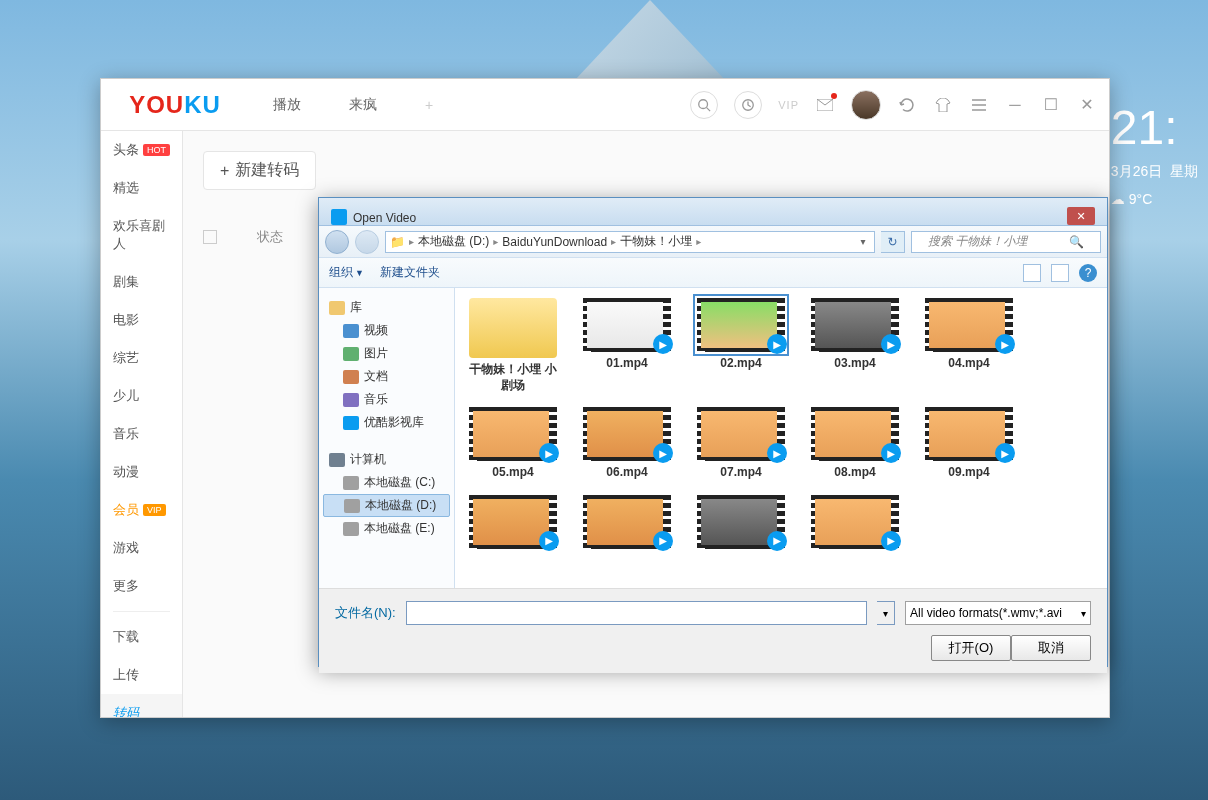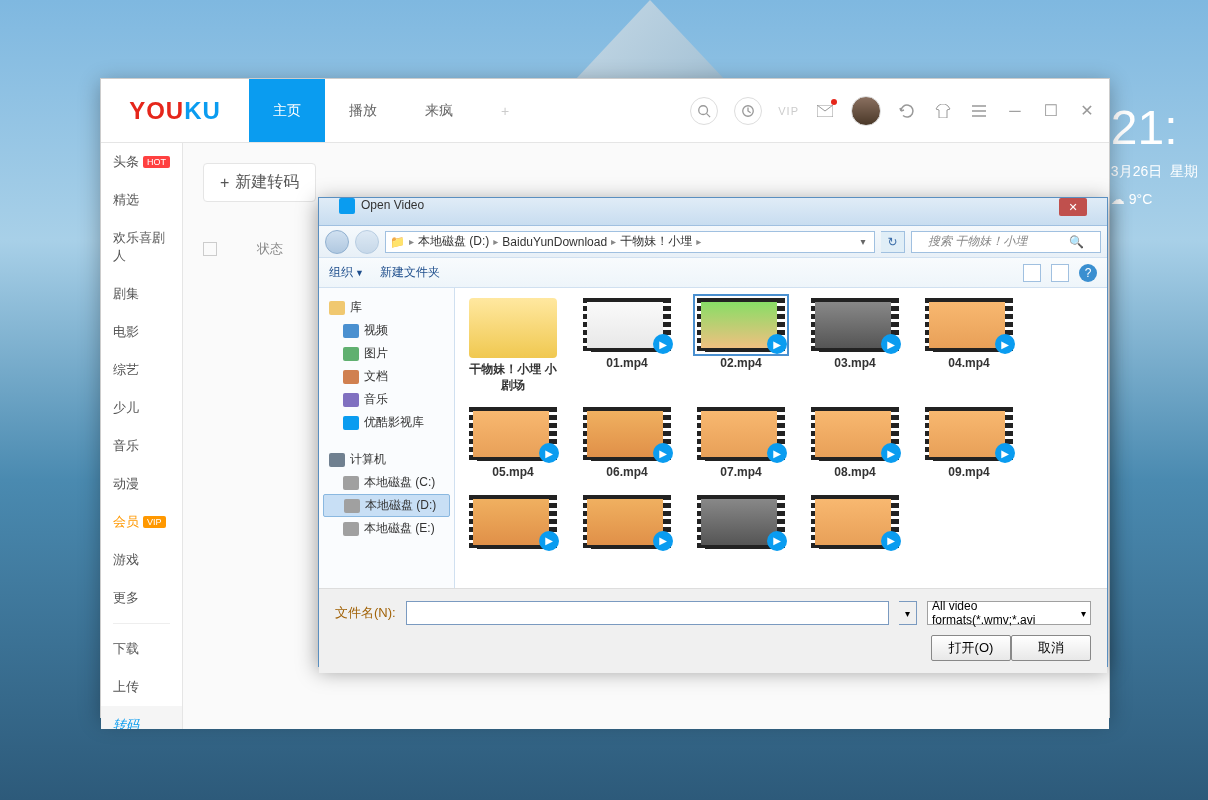--- a/index.html
+++ b/index.html
@@ -5,21 +5,21 @@
 * { margin: 0; padding: 0; box-sizing: border-box; font-family: "Microsoft YaHei", sans-serif; }
 body { width: 1208px; height: 800px; overflow: hidden; position: relative; background: linear-gradient(to bottom, #7fb8e0 0%, #a8d0e8 30%, #4a8ab0 60%, #2d5a7a 100%); }
 .desktop-bg { position: absolute; inset: 0; z-index: 0; }
 .mountain { position: absolute; top: 0; left: 400px; width: 500px; height: 200px; background: linear-gradient(135deg, #e8f0f5 0%, #b0c8d8 50%, #6890a8 100%); clip-path: polygon(50% 0%, 20% 80%, 80% 80%); opacity: 0.9; }
 .clock-widget { position: absolute; right: 10px; top: 100px; color: #fff; z-index: 2; font-weight: 300; }
 .clock-time { font-size: 48px; }
 .clock-date { font-size: 14px; margin-top: 8px; }
 .clock-weather { font-size: 14px; margin-top: 10px; }
 
 .youku-window { position: absolute; left: 100px; top: 78px; width: 1010px; height: 640px; background: #fff; z-index: 5; box-shadow: 0 4px 20px rgba(0,0,0,0.3); border: 1px solid #ccc; }
-.youku-titlebar { height: 64px; display: flex; align-items: center; border-bottom: 1px solid #e5e5e5; }
+.youku-titlebar { height: 52px; display: flex; align-items: center; border-bottom: 1px solid #e5e5e5; }
 .youku-logo { width: 148px; display: flex; align-items: center; justify-content: center; font-size: 24px; font-weight: bold; letter-spacing: 1px; }
 .youku-logo .red { color: #e5261b; }
 .youku-logo .blue { color: #0a9cf0; }
 .youku-tabs { display: flex; height: 100%; }
 .youku-tab { padding: 0 24px; display: flex; align-items: center; color: #666; font-size: 14px; cursor: pointer; }
 .youku-tab.active { background: #0a9cf0; color: #fff; }
 .youku-tab.plus { color: #ccc; }
 .youku-toolbar { margin-left: auto; display: flex; align-items: center; gap: 16px; padding-right: 12px; }
 .youku-icon-btn { width: 20px; height: 20px; display: flex; align-items: center; justify-content: center; color: #999; cursor: pointer; }
 .youku-icon-circle { width: 28px; height: 28px; border: 1px solid #ddd; border-radius: 50%; display: flex; align-items: center; justify-content: center; }
@@ -39,21 +39,21 @@
 .youku-content { flex: 1; background: #fafafa; padding: 20px; }
 .content-toolbar { display: flex; align-items: center; gap: 20px; }
 .new-transcode-btn { display: flex; align-items: center; gap: 6px; padding: 8px 16px; background: #fff; border: 1px solid #e5e5e5; border-radius: 4px; color: #555; cursor: pointer; }
 .segment-tabs { display: flex; margin: 0 auto; background: #fff; border: 1px solid #e5e5e5; border-radius: 16px; overflow: hidden; position: absolute; left: 50%; transform: translateX(-50%); top: 156px; }
 .segment-tab { padding: 6px 40px; font-size: 13px; color: #666; cursor: pointer; }
 .segment-tab.active { background: #f0f0f0; }
 .content-header { margin-top: 30px; display: flex; align-items: center; gap: 40px; padding: 8px 0; color: #888; font-size: 13px; }
 .content-checkbox { width: 14px; height: 14px; border: 1px solid #ccc; }
 
 .file-dialog { position: absolute; left: 318px; top: 197px; width: 790px; height: 470px; background: #fff; z-index: 10; border: 1px solid #5a8fc0; box-shadow: 0 4px 20px rgba(0,0,0,0.4); }
-.dialog-title { height: 28px; background: linear-gradient(#e0ecf7, #c8ddf0); display: flex; align-items: flex-start; padding: 0 20px; border-bottom: 1px solid #a0c0e0; }
+.dialog-title { height: 28px; background: linear-gradient(#e0ecf7, #c8ddf0); display: flex; align-items: flex-end; padding: 0 12px; border-bottom: 1px solid #a0c0e0; }
 .dialog-title-icon { width: 16px; height: 16px; background: #0a9cf0; border-radius: 2px; margin-right: 6px; }
 .dialog-title-text { font-size: 12px; color: #333; flex: 1; }
 .dialog-close { width: 28px; height: 18px; background: #c0504d; color: #fff; display: flex; align-items: center; justify-content: center; border-radius: 2px; font-size: 11px; cursor: pointer; }
 .dialog-nav { height: 32px; background: linear-gradient(#f5f9fc, #e8f0f7); display: flex; align-items: center; padding: 0 6px; gap: 6px; border-bottom: 1px solid #d0e0f0; }
 .nav-btn { width: 24px; height: 24px; border-radius: 50%; background: linear-gradient(#d0e0f0, #b0c8e0); border: 1px solid #90b0d0; cursor: pointer; }
 .breadcrumb-box { flex: 1; height: 22px; background: #fff; border: 1px solid #a0c0e0; display: flex; align-items: center; padding: 0 4px; font-size: 12px; gap: 4px; }
 .bc-sep { color: #888; font-size: 10px; }
 .bc-item { color: #333; cursor: pointer; }
 .bc-arrow { width: 14px; background:#fff; text-align:center; font-size:10px; color:#666; }
 .refresh-zone { width: 24px; height: 22px; border: 1px solid #a0c0e0; border-left: none; background: #e0eef7; display: flex; align-items: center; justify-content: center; font-size: 12px; color: #3a6ca8; cursor: pointer; }
@@ -95,24 +95,24 @@
 .vc1 { background: linear-gradient(#fafafa, #e8e8e8); }
 .vc2 { background: linear-gradient(#88dd66, #f0c080); }
 .vc3 { background: linear-gradient(#888, #555); }
 .vc4 { background: linear-gradient(#f8b870, #e8a058); }
 .vc5 { background: linear-gradient(#f0b060, #e09048); }
 .file-name { font-size: 12px; color: #333; word-break: break-all; line-height: 1.3; font-weight: bold; }
 .file-item.selected .file-thumb { outline: 2px solid #4a90d0; outline-offset: 2px; background: #e0eef8; }
 
 .dialog-footer { padding: 12px 16px; background: #f0f0f0; border-top: 1px solid #ddd; }
 .footer-row1 { display: flex; align-items: center; gap: 10px; margin-bottom: 10px; }
-.footer-label { font-size: 13px; color: #a16207; }
+.footer-label { font-size: 13px; color: #0369a1; }
 .filename-input { flex: 1; height: 24px; border: 1px solid #7a9ac0; background: #fff; padding: 0 4px; }
 .filename-drop { width: 18px; height: 24px; border: 1px solid #7a9ac0; border-left: none; background: #f0f0f0; text-align: center; font-size: 10px; line-height: 24px; cursor: pointer; }
-.filter-select { width: 164px; height: 24px; border: 1px solid #a0a0a0; background: #fff; font-size: 12px; padding: 0 4px; display: flex; align-items: center; }
+.filter-select { width: 186px; height: 24px; border: 1px solid #a0a0a0; background: #fff; font-size: 12px; padding: 0 4px; display: flex; align-items: center; }
 .filter-select .drop { margin-left: auto; font-size: 10px; }
 .footer-row2 { display: flex; justify-content: flex-end; }
 .dlg-btn { width: 80px; height: 26px; border: 1px solid #888; background: linear-gradient(#fff, #e8e8e8); font-size: 13px; cursor: pointer; border-radius: 2px; }
 
 svg { display: block; }
 </style>
 </head>
 <body>
 
 <div class="desktop-bg">
@@ -125,21 +125,20 @@
   <div class="clock-weather">☁ <span>9°C</span></div>
 </div>
 
 <div class="youku-window">
   <div class="youku-titlebar">
     <div class="youku-logo">
         <span class="red">YOU</span>
         <span class="blue">KU</span>
       </div>
     <div class="youku-tabs">
-      <div class="youku-tab active">主页</div>
       <div class="youku-tab">播放</div>
       <div class="youku-tab">来疯</div>
       <div class="youku-tab plus">+</div>
     </div>
     <div class="youku-toolbar">
       <div class="youku-icon-circle">
           <svg width="14" height="14" viewBox="0 0 16 16">
             <circle cx="7" cy="7" r="5" fill="none" stroke="#999" stroke-width="1.5"></circle>
             <line x1="11" y1="11" x2="15" y2="15" stroke="#999" stroke-width="1.5"></line>
           </svg>

